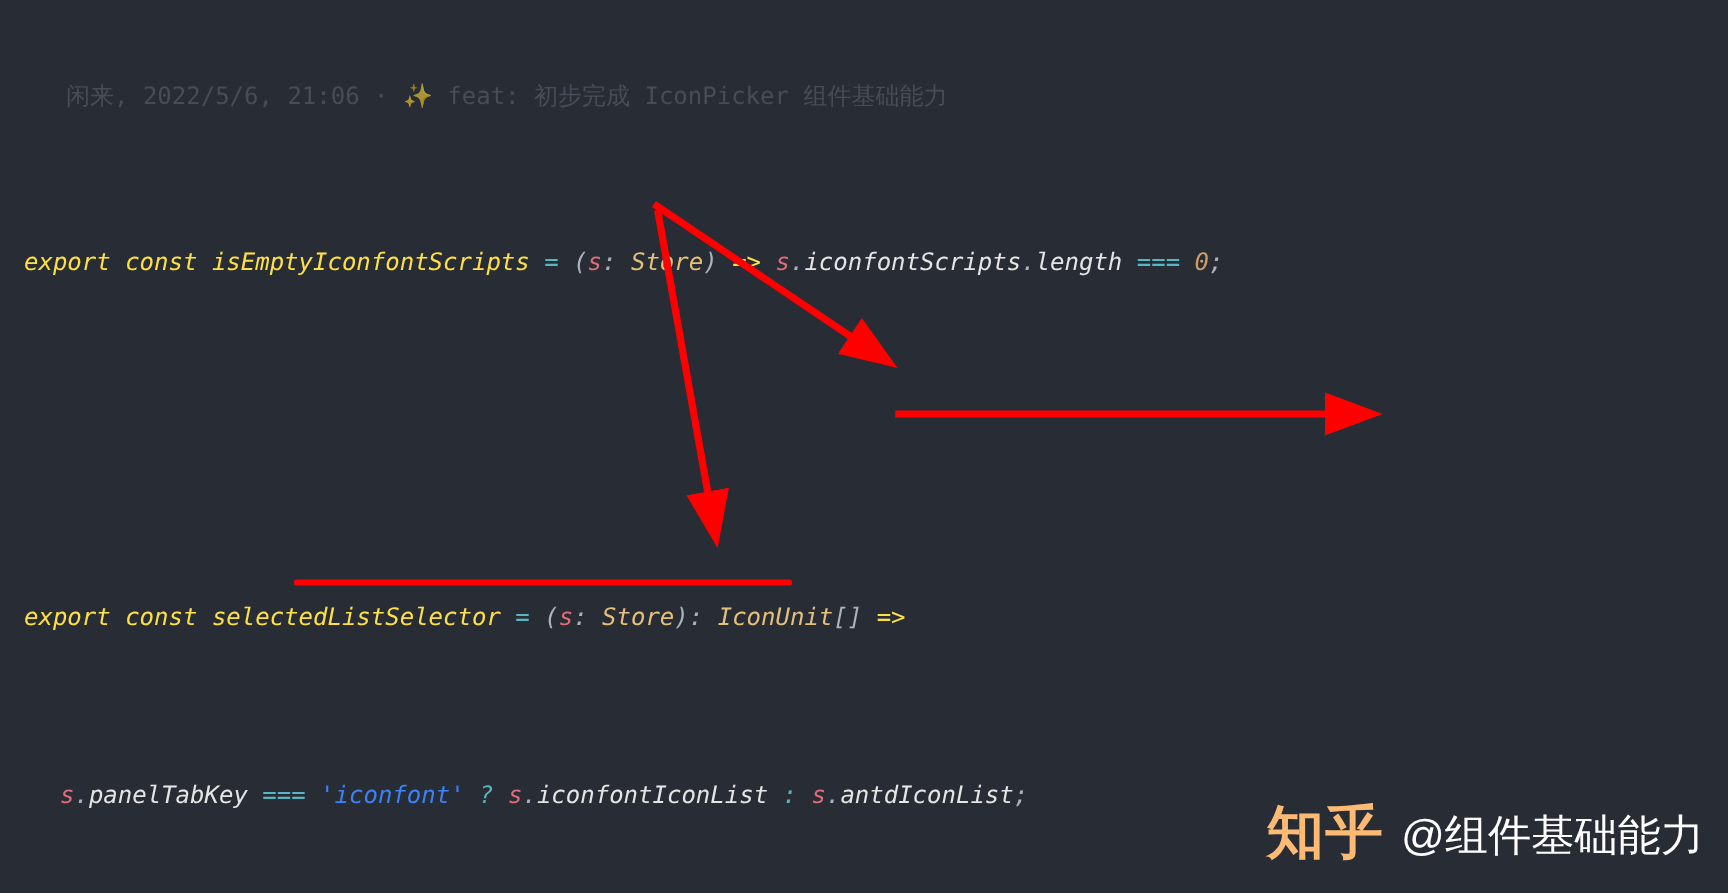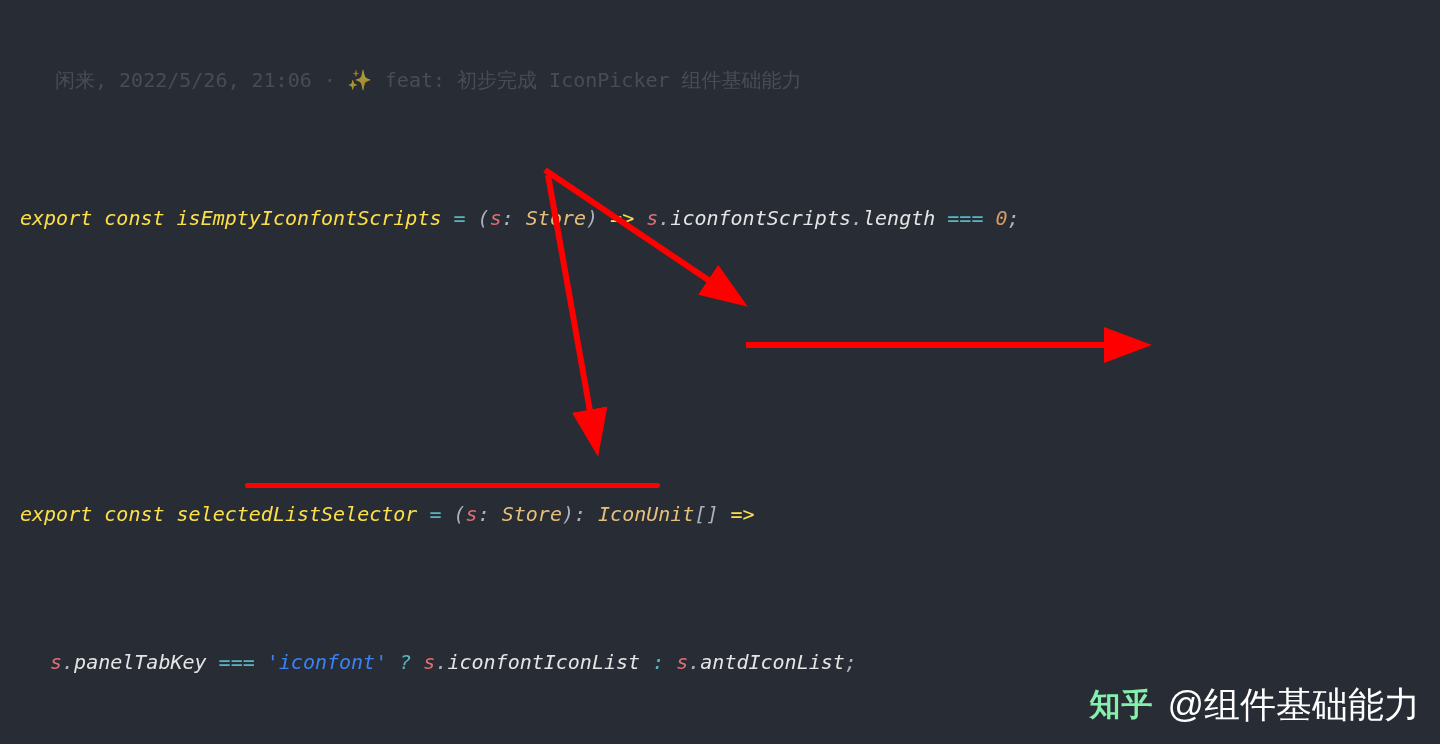--- a/index.html
+++ b/index.html
@@ -54,43 +54,43 @@
   .watermark {
     position: absolute;
     right: 20px;
     bottom: 10px;
     display: flex;
     align-items: center;
     gap: 14px;
     font-style: normal;
   }
   .zhihu-logo {
-    color: #86efac;
+    color: #fdba74;
     font-weight: 700;
-    font-size: 31px;
+    font-size: 48px;
     font-family: "PingFang SC","Microsoft YaHei",sans-serif;
     letter-spacing: 1px;
   }
   .watermark-text {
     color: #ffffff;
     font-size: 36px;
     font-family: "PingFang SC","Microsoft YaHei",sans-serif;
   }
   .underline {
     position:absolute;
     height:5px;
     background:#ff0000;
     border-radius:2px;
   }
 </style>
 </head>
 <body>
 
 <div class="editor">
-  <div class="commit"><span>闲来, 2022/5/26, 21:06 · ✨ feat: 初步完成 IconPicker 组件基础能力</span></div>
+  <div class="commit"><span>闲来, 2022/5/6, 21:06 · ✨ feat: 初步完成 IconPicker 组件基础能力</span></div>
 
   <span class="line"><span class="kw">export</span> <span class="kw">const</span> <span class="fn">isEmptyIconfontScripts</span> <span class="op">=</span> <span class="punc">(</span><span class="param">s</span><span class="punc">:</span> <span class="type">Store</span><span class="punc">)</span> <span class="kw">=&gt;</span> <span class="var">s</span><span class="punc">.</span><span class="prop">iconfontScripts</span><span class="punc">.</span><span class="prop">length</span> <span class="op">===</span> <span class="num">0</span><span class="punc">;</span></span>
 
   <span class="line"></span>
 
   <span class="line"><span class="kw">export</span> <span class="kw">const</span> <span class="fn">selectedListSelector</span> <span class="op">=</span> <span class="punc">(</span><span class="param">s</span><span class="punc">:</span> <span class="type">Store</span><span class="punc">)</span><span class="punc">:</span> <span class="type">IconUnit</span><span class="punc">[]</span> <span class="kw">=&gt;</span></span>
 
   <span class="line indent1"><span class="var">s</span><span class="punc">.</span><span class="prop">panelTabKey</span> <span class="op">===</span> <span class="str">'iconfont'</span> <span class="op">?</span> <span class="var">s</span><span class="punc">.</span><span class="prop">iconfontIconList</span> <span class="op">:</span> <span class="var">s</span><span class="punc">.</span><span class="prop">antdIconList</span><span class="punc">;</span></span>
 
   

